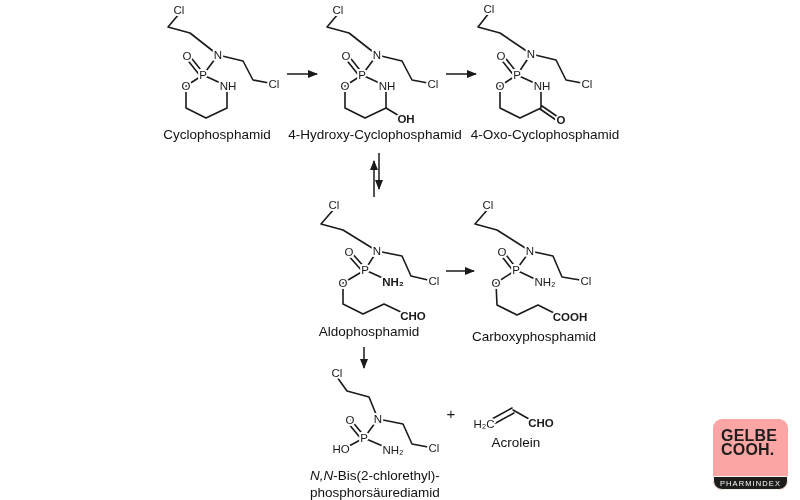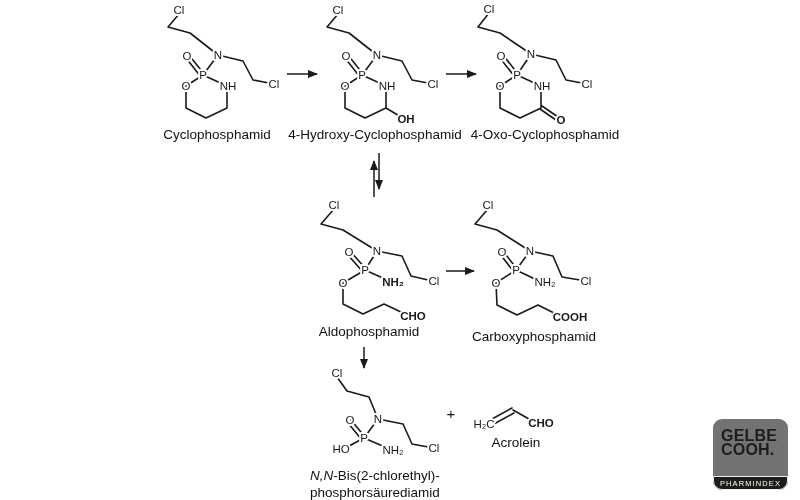--- a/index.html
+++ b/index.html
@@ -12,21 +12,21 @@
   .arrow{stroke:#1a1a1a;stroke-width:1.5;fill:none;}
   text{font-family:"Liberation Sans","DejaVu Sans",sans-serif;}
   .atom{font-size:11.5px;fill:#1a1a1a;text-anchor:middle;paint-order:stroke;stroke:#ffffff;stroke-width:4px;stroke-linejoin:round;}
   .hl{font-weight:bold;}
   .mol-label{font-size:13.5px;fill:#111111;text-anchor:middle;}
   .mol-label.left{text-anchor:start;}
   .ital{font-style:italic;}
   .plus{font-size:15px;fill:#1a1a1a;text-anchor:middle;}
   
   .logo{position:absolute;left:713px;top:419px;width:75px;height:71px;border-radius:9px;
-        overflow:hidden;background:#737373;cursor:pointer;}
+        overflow:hidden;background:#fca5a5;cursor:pointer;}
   .logo-text{padding:10px 0 0 8px;color:#1d1d1b;font-weight:bold;font-size:16px;
              line-height:14px;letter-spacing:0.2px;}
   .logo-bar{position:absolute;bottom:0;left:0;right:0;height:14px;background:#1d1d1b;
             border:1px solid #f2f0e9;border-radius:0 0 9px 9px;box-sizing:border-box;
             display:flex;align-items:center;justify-content:center;}
   .logo-bar span{color:#fdfcf4;font-size:7.5px;letter-spacing:1.1px;font-weight:normal;}
 </style>
 </head>
 <body>
 

